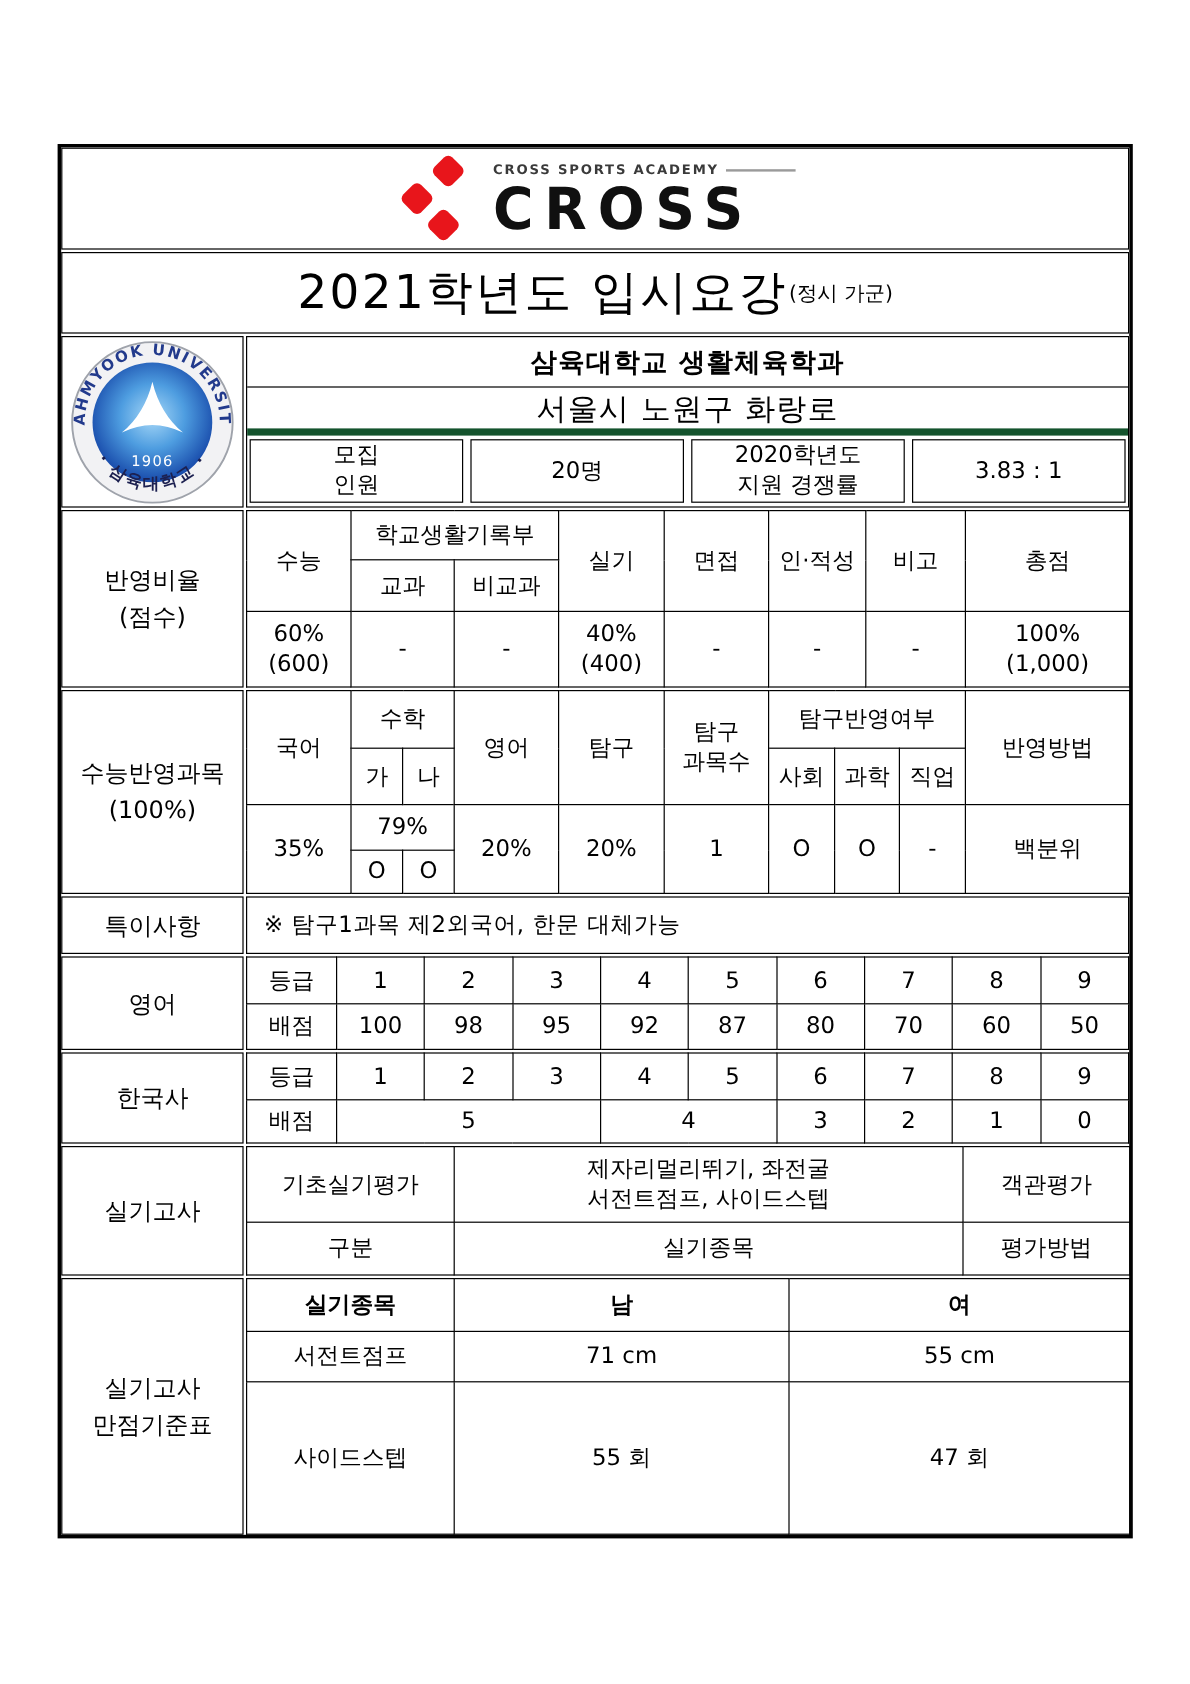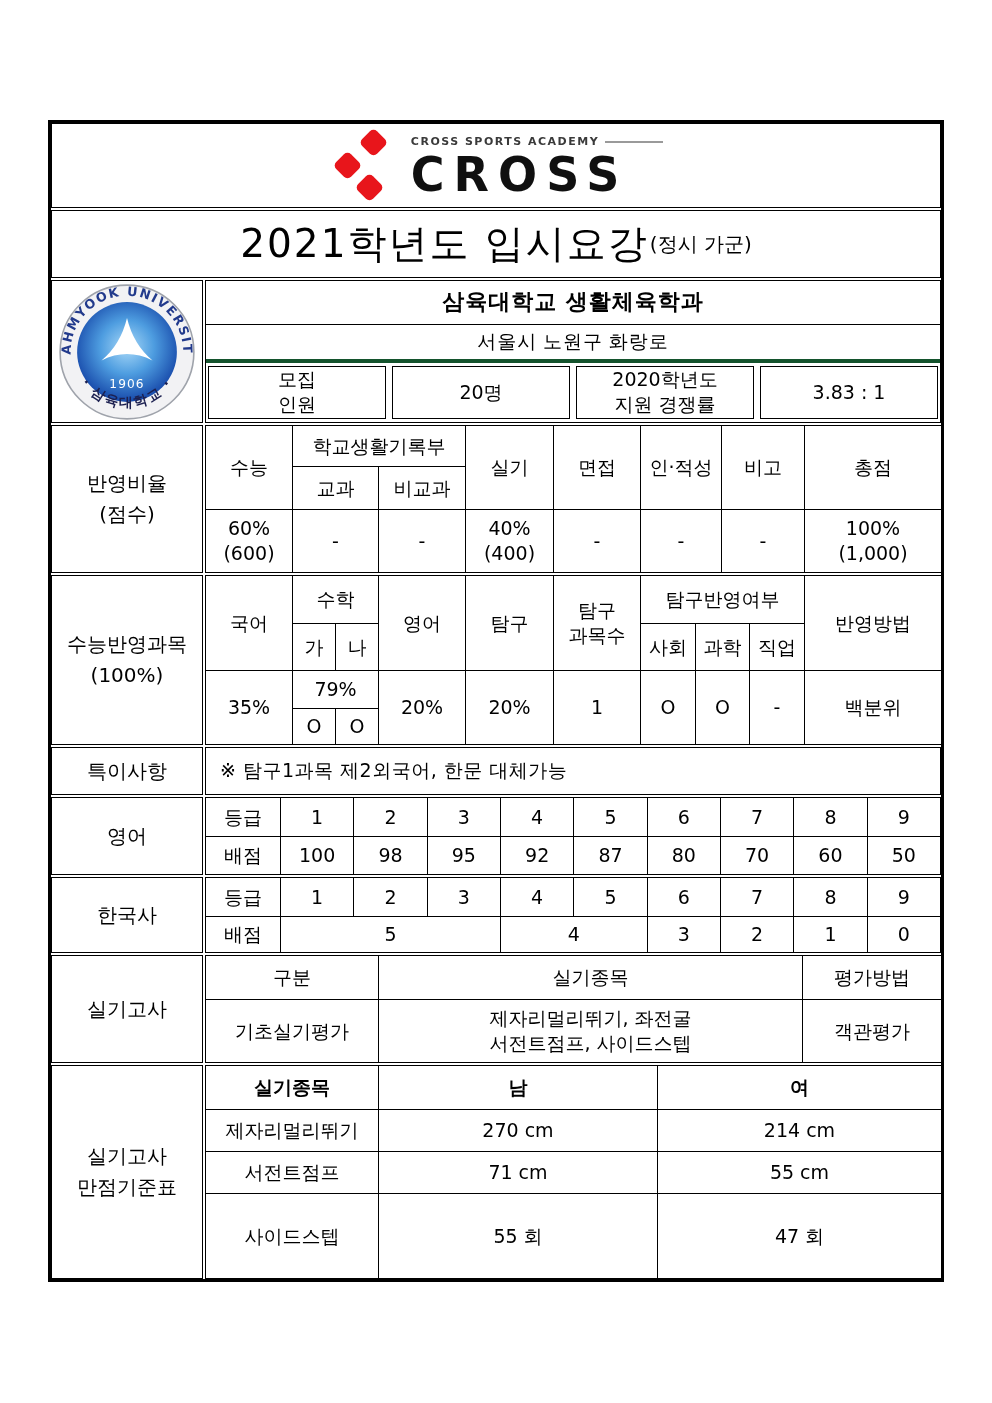--- a/index.html
+++ b/index.html
@@ -21,26 +21,26 @@
   .brand-diamonds{position:relative;width:72px;height:70px;flex:0 0 72px;}
   .d{position:absolute;width:21px;height:21px;border-radius:5px;transform:rotate(45deg);}
   .d1{left:34px;top:1px}.d2{left:8px;top:24px}.d3{left:30px;top:46px}
   .brand-top{display:flex;align-items:center;gap:6px;}
   .brand-tagline{font-size:11px;font-weight:bold;letter-spacing:1.5px;color:#3a3a3a;}
   .brand-rule{width:58px;height:2px;background:#9a9a9a;}
   .brand-name{font-size:46px;font-weight:900;letter-spacing:9px;color:#101010;
     line-height:1;margin-top:2px;transform:scaleY(1.05);transform-origin:left top;}
   
   .title-main{font-size:39px;letter-spacing:2px;}
-  .title-sub{font-size:20px;margin-left:1px;}
+  .title-sub{font-size:17px;margin-left:1px;}
   
   .univ-name{height:46px;border-bottom:1px solid #000;display:flex;align-items:center;
     justify-content:center;font-size:22px;font-weight:bold;letter-spacing:1px;}
-  .univ-addr{height:37px;border-bottom:4px solid #14532d;display:flex;align-items:center;
-    justify-content:center;font-size:19px;letter-spacing:1px;font-family:Liberation Serif, serif;}
+  .univ-addr{height:37px;border-bottom:6px solid #14532d;display:flex;align-items:center;
+    justify-content:center;font-size:25px;letter-spacing:1px;}
   .univ-recruit{flex:1;display:flex;gap:6px;padding:3px 2px;}
   .r-box{flex:1;display:flex;flex-direction:column;align-items:center;justify-content:center;
     font-size:19px;line-height:1.35;}
   
   table.grid{border-collapse:collapse;width:100%;height:100%;table-layout:fixed;}
   .grid td{border:1px solid #000;text-align:center;vertical-align:middle;
     font-size:19px;padding:0;line-height:1.3;}
   .bold{font-weight:bold;}
   .note-box{flex:1;display:flex;align-items:center;padding-left:14px;font-size:19px;letter-spacing:0.5px;}
   .two-line{line-height:1.3;}
@@ -314,33 +314,33 @@
     <div class="box label-box">
       <div>실기고사</div>
     </div>
     <table class="grid" style="flex:1">
       <colgroup>
           <col style="width:173px">
           <col style="width:424px">
           <col style="width:139px">
         </colgroup>
       <tbody>
-          <tr style="height:44px">
-        <td>구분</td>
-        <td>실기종목</td>
-        <td>평가방법</td>
-      </tr>
-      <tr>
+          <tr>
         <td>기초실기평가</td>
         <td class="two-line">
           <div>제자리멀리뛰기, 좌전굴</div>
           <div>서전트점프, 사이드스텝</div>
         </td>
         <td>객관평가</td>
       </tr>
+      <tr style="height:44px">
+        <td>구분</td>
+        <td>실기종목</td>
+        <td>평가방법</td>
+      </tr>
     </tbody>
       </table>
   </div>
 
   <div class="section s-std">
     <div class="box label-box">
       <div>실기고사</div>
       <div>만점기준표</div>
     </div>
     <table class="grid" style="flex:1">
@@ -349,25 +349,20 @@
           <col style="width:279px">
           <col style="width:284px">
         </colgroup>
       <tbody>
           <tr style="height:44px">
         <td class="bold">실기종목</td>
         <td class="bold">남</td>
         <td class="bold">여</td>
       </tr>
       <tr style="height:42px">
-        <td>제자리멀리뛰기</td>
-        <td>270 cm</td>
-        <td>214 cm</td>
-      </tr>
-      <tr style="height:42px">
         <td>서전트점프</td>
         <td>71 cm</td>
         <td>55 cm</td>
       </tr>
       <tr>
         <td>사이드스텝</td>
         <td>55 회</td>
         <td>47 회</td>
       </tr>
     </tbody>

